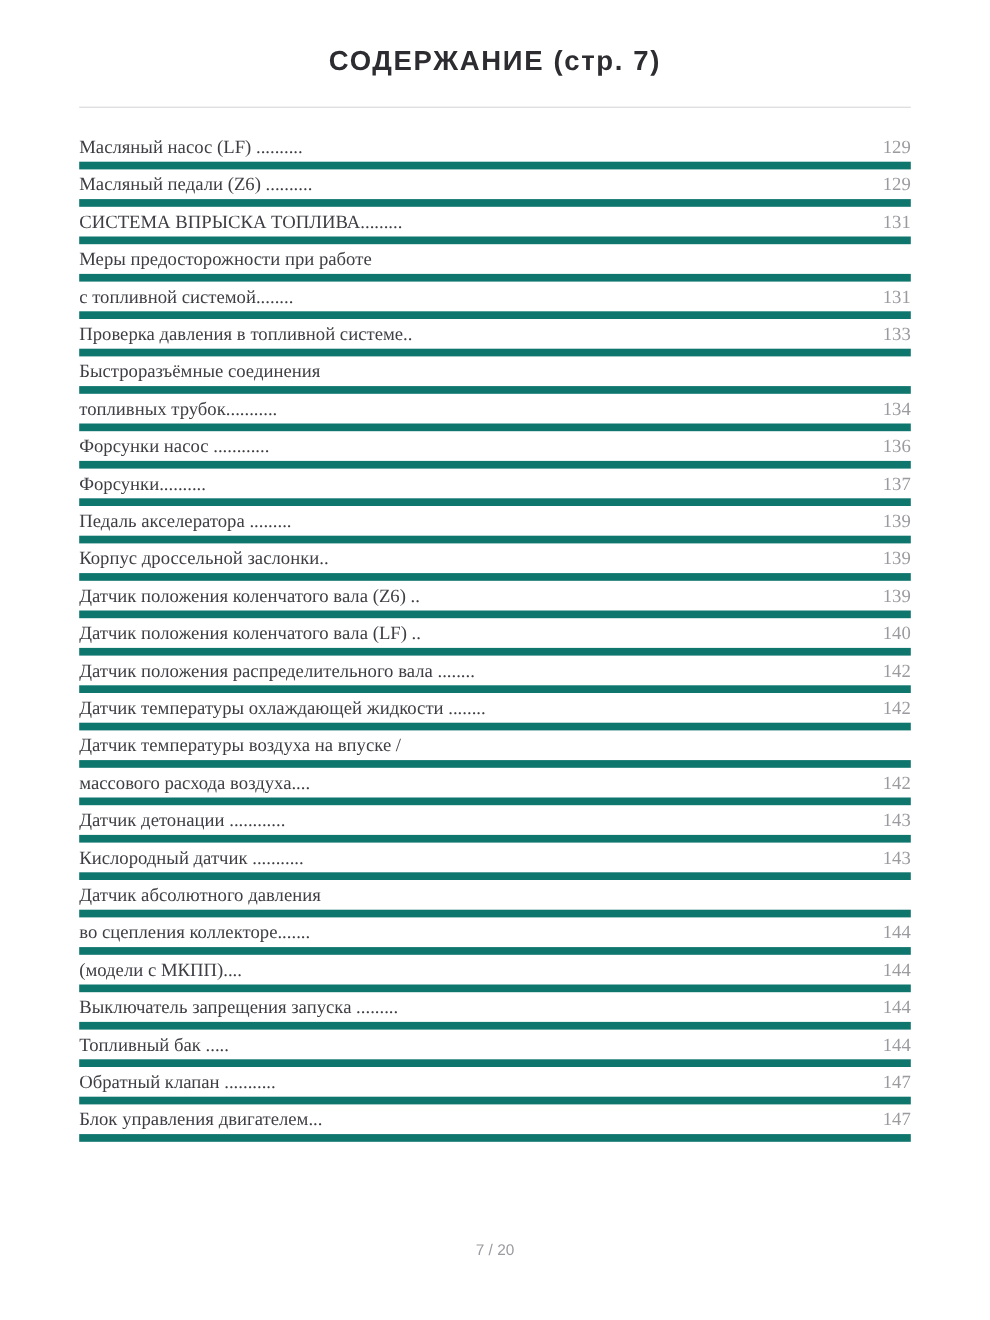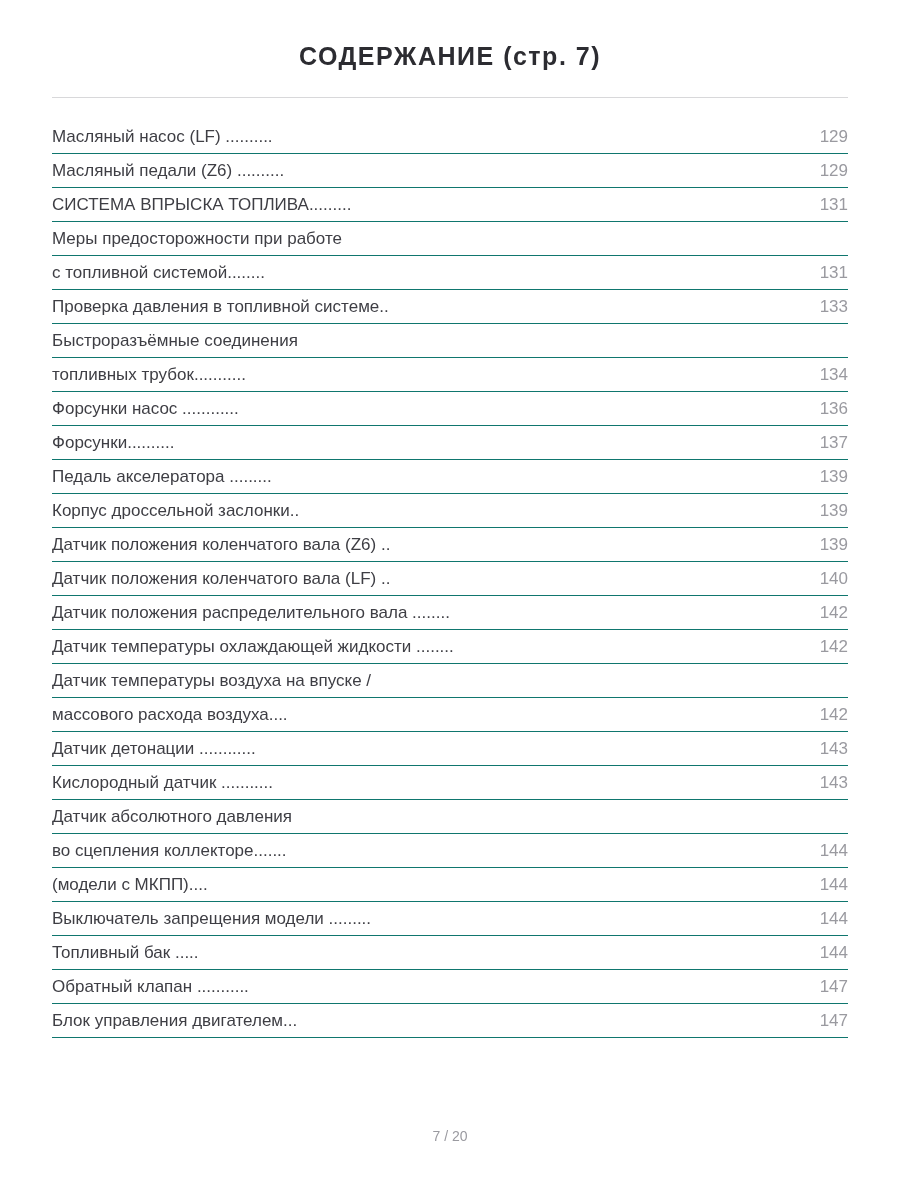--- a/index.html
+++ b/index.html
@@ -7,21 +7,21 @@
   body {
     background: #ffffff;
     font-family: "Liberation Sans", sans-serif;
     color: #3e3e44;
     position: relative;
     overflow: hidden;
   }
   .page {
     width: 900px;
     height: 1200px;
-    padding: 0 52px;
+    padding: 0 72px;
     position: relative;
   }
   .title {
     text-align: center;
     font-size: 25px;
     font-weight: bold;
     letter-spacing: 1.5px;
     color: #2c2c31;
     padding-top: 42px;
   }
@@ -31,23 +31,24 @@
     margin-top: 26px;
   }
   .toc {
     margin-top: 22px;
   }
   .toc-row {
     display: flex;
     justify-content: space-between;
     align-items: center;
     height: 34px;
-    border-bottom: 1px solid #0f766e;
+    border-bottom: 7px solid #0f766e;
     font-size: 17px;
     line-height: 1;
+    font-family: Liberation Serif, serif;
   }
   .toc-text { color: #3e3e44; white-space: nowrap; }
   .toc-page { color: #9a9aa0; white-space: nowrap; padding-left: 16px; }
   .footer {
     position: absolute;
     bottom: 56px;
     left: 0;
     width: 100%;
     text-align: center;
     font-size: 14px;
@@ -147,21 +148,21 @@
       </div>
       <div class="toc-row">
         <span class="toc-text">во сцепления коллекторе.......</span>
         <span class="toc-page">144</span>
       </div>
       <div class="toc-row">
         <span class="toc-text">(модели с МКПП)....</span>
         <span class="toc-page">144</span>
       </div>
       <div class="toc-row">
-        <span class="toc-text">Выключатель запрещения модели .........</span>
+        <span class="toc-text">Выключатель запрещения запуска .........</span>
         <span class="toc-page">144</span>
       </div>
       <div class="toc-row">
         <span class="toc-text">Топливный бак .....</span>
         <span class="toc-page">144</span>
       </div>
       <div class="toc-row">
         <span class="toc-text">Обратный клапан ...........</span>
         <span class="toc-page">147</span>
       </div>

